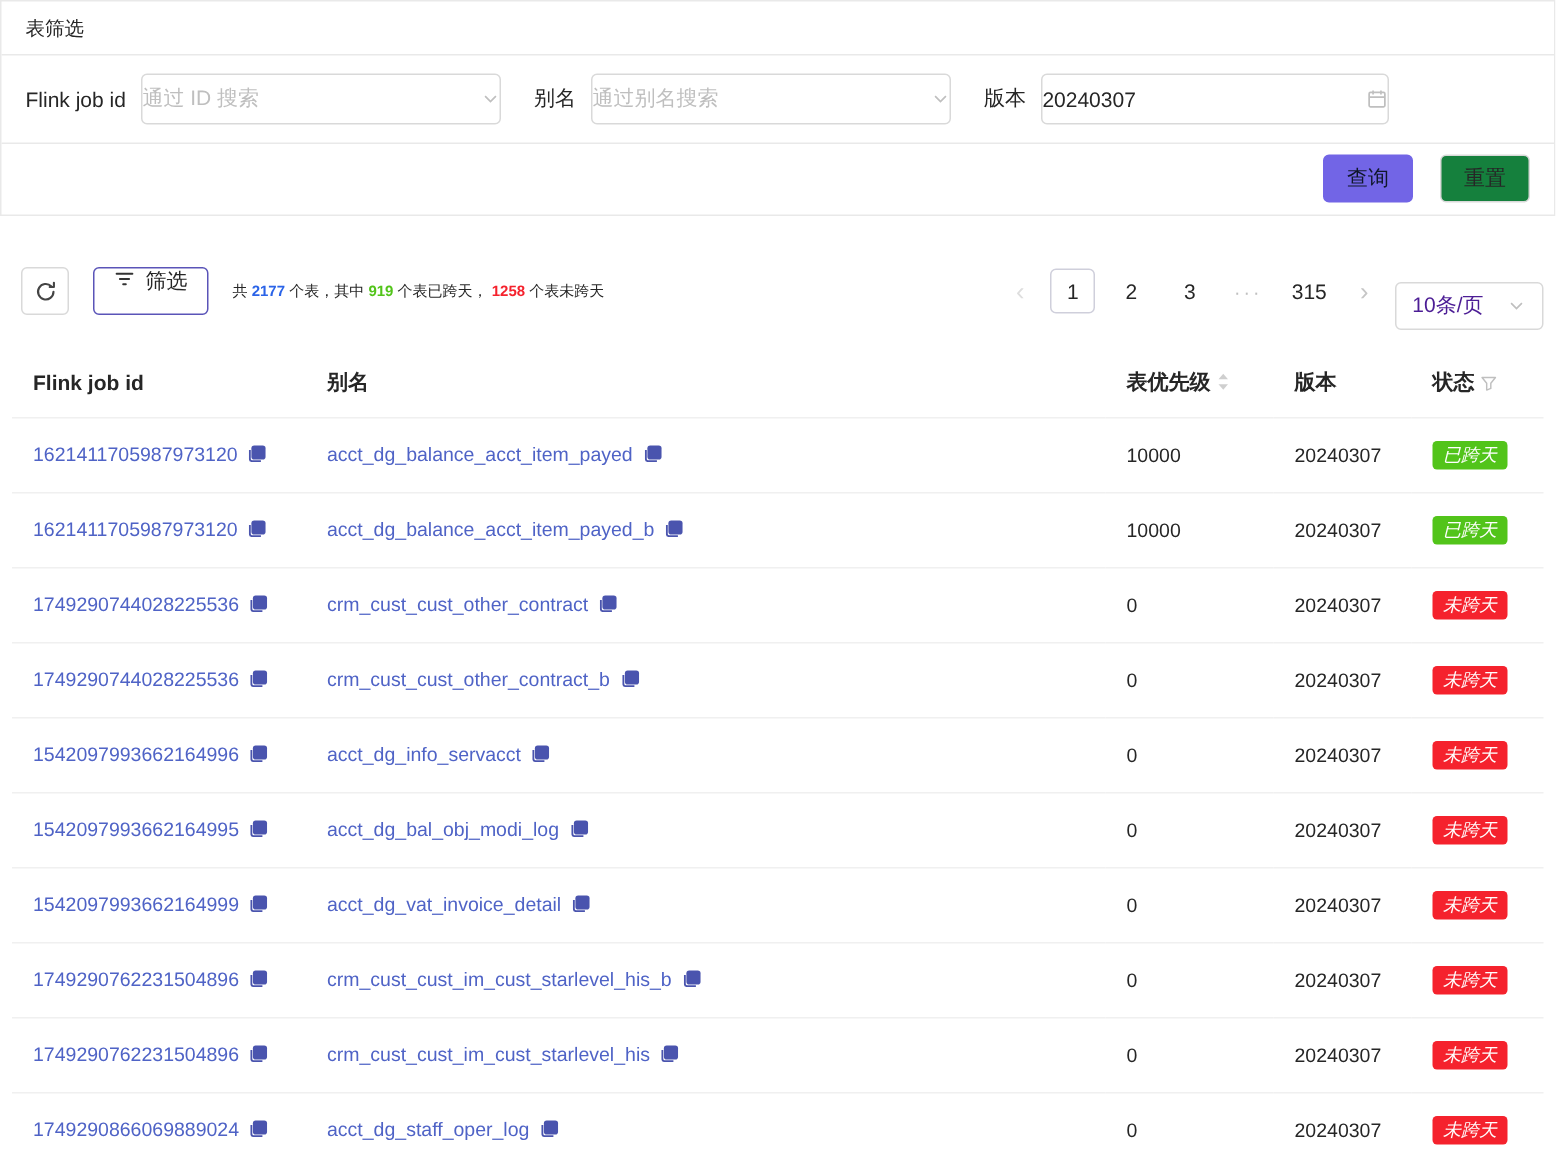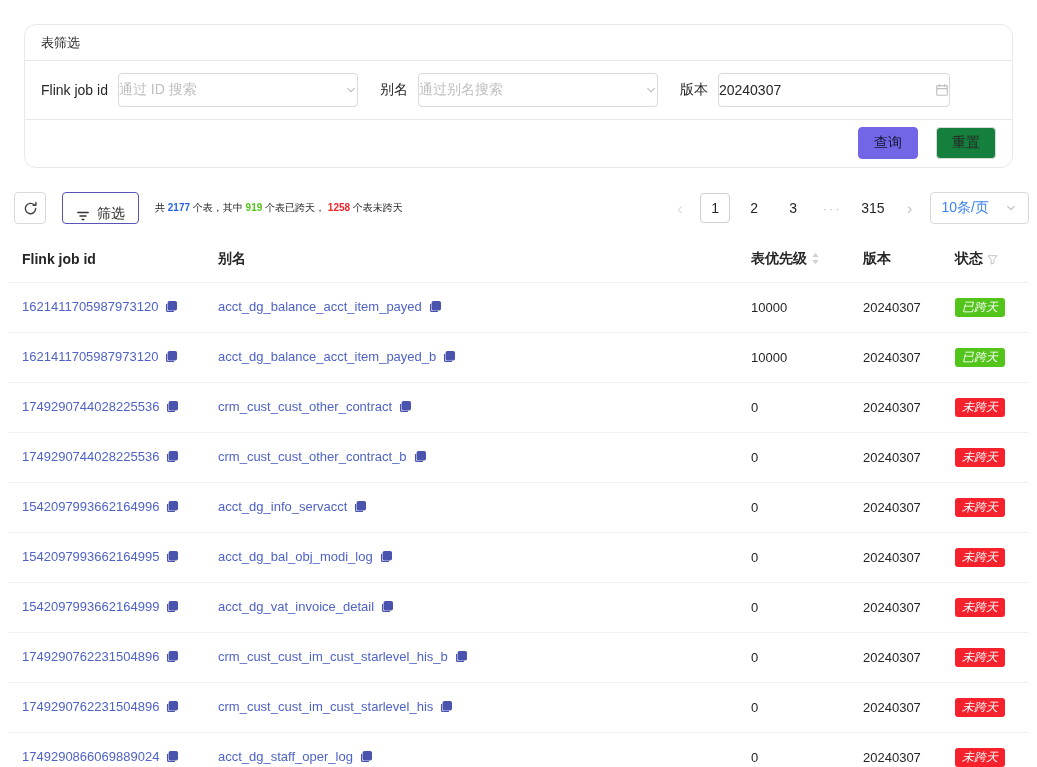--- a/index.html
+++ b/index.html
@@ -11,51 +11,51 @@
     --border:#e9e9e9;
     --input-border:#d9d9d9;
     --text:#2b2b2b;
     --muted:#bfbfbf;
   }
   *{box-sizing:border-box;margin:0;padding:0;}
   body{width:1037px;height:767px;background:#fff;font-family:"Liberation Sans",sans-serif;color:var(--text);overflow:hidden;}
   .page{width:1037px;height:767px;position:relative;}
 
   
-  .filter-card{margin:24px;border:1px solid var(--border);border-radius:12px;background:#fff;}
+  .filter-card{margin:0;border:1px solid var(--border);border-radius:0;background:#fff;}
   .filter-card-header{height:36px;display:flex;align-items:center;padding:0 16px;border-bottom:1px solid var(--border);font-size:13px;color:#262626;}
   .filter-card-body{display:flex;align-items:center;padding:12px 16px;}
   .field{display:flex;align-items:center;margin-right:22px;}
   .field-label{font-size:14px;margin-right:10px;white-space:nowrap;color:#262626;}
   .select,.datepicker{width:240px;height:34px;border:1px solid var(--input-border);border-radius:4px;display:flex;align-items:center;justify-content:space-between;padding:0 0;background:#fff;cursor:pointer;}
   .datepicker{width:232px;}
   .placeholder{color:var(--muted);font-size:14px;}
   .value-text{color:#262626;font-size:14px;}
   .filter-card-footer{border-top:1px solid var(--border);padding:7px 16px 8px;display:flex;justify-content:flex-end;gap:18px;align-items:center;}
   .btn{height:32px;padding:0 15px;border-radius:4px;font-size:14px;border:1px solid var(--input-border);background:#15803d;color:#262626;cursor:pointer;font-family:inherit;}
   .btn-primary{background:var(--primary);border-color:var(--primary);color:#0f172a;}
 
   
   .toolbar{margin:24px 8px 12px;display:flex;align-items:center;}
   .icon-btn{width:32px;height:32px;border:1px solid var(--input-border);border-radius:4px;background:#fff;display:flex;align-items:center;justify-content:center;color:#444;cursor:pointer;margin-left:6px;}
-  .filter-btn{margin-left:16px;height:32px;padding:0 13px;border:1px solid #5a54b8;border-radius:4px;background:#fff;display:flex;align-items:flex-end;gap:7px;font-size:14px;color:#262626;cursor:pointer;font-family:inherit;}
+  .filter-btn{margin-left:16px;height:32px;padding:0 13px;border:1px solid #5a54b8;border-radius:4px;background:#fff;display:flex;align-items:flex-start;gap:7px;font-size:14px;color:#262626;cursor:pointer;font-family:inherit;}
   .summary{margin-left:16px;font-size:10px;color:#262626;white-space:pre;}
   .num{font-weight:700;}
   .num-blue{color:var(--blue);}
   .num-green{color:var(--green);}
   .num-red{color:var(--red);}
 
   
   .pagination{display:flex;align-items:center;gap:9px;margin-left:auto;}
   .page-arrow{color:#c6c6c6;font-size:17px;width:22px;text-align:center;cursor:pointer;user-select:none;line-height:1;}
   .page-arrow.disabled{color:#dedede;}
   .page-item{min-width:30px;height:30px;display:flex;align-items:center;justify-content:center;font-size:14px;border-radius:4px;cursor:pointer;padding:0 5px;color:#262626;}
   .page-item.active{border:1px solid #cfcfdb;}
   .page-item.ellipsis{color:#bfbfbf;letter-spacing:2px;font-size:13px;}
-  .page-size{height:32px;border:1px solid var(--input-border);border-radius:4px;display:flex;align-items:center;gap:16px;padding:0 11px;font-size:14px;background:#fff;cursor:pointer;color:#3b82f6;}
+  .page-size{height:32px;border:1px solid var(--input-border);border-radius:4px;display:flex;align-items:center;gap:16px;padding:0 11px;font-size:14px;background:#fff;cursor:pointer;color:#4c1d95;margin-top:20px;}
 
   
   .table-wrap{margin:0 8px;}
   table{width:100%;border-collapse:collapse;}
   th{font-size:14px;font-weight:700;color:#262626;text-align:left;padding:14px 14px;border-bottom:1px solid #f0f0f0;white-space:nowrap;}
   td{font-size:13px;padding:15px 14px;border-bottom:1px solid #f0f0f0;color:#262626;white-space:nowrap;}
   .col-right{text-align:left;}
   .th-icon{vertical-align:-2px;margin-left:4px;}
   .link{color:var(--link);text-decoration:none;cursor:pointer;}
   .copy-btn{background:none;border:none;padding:0;margin-left:7px;color:#4a54ae;cursor:pointer;vertical-align:-2px;}

